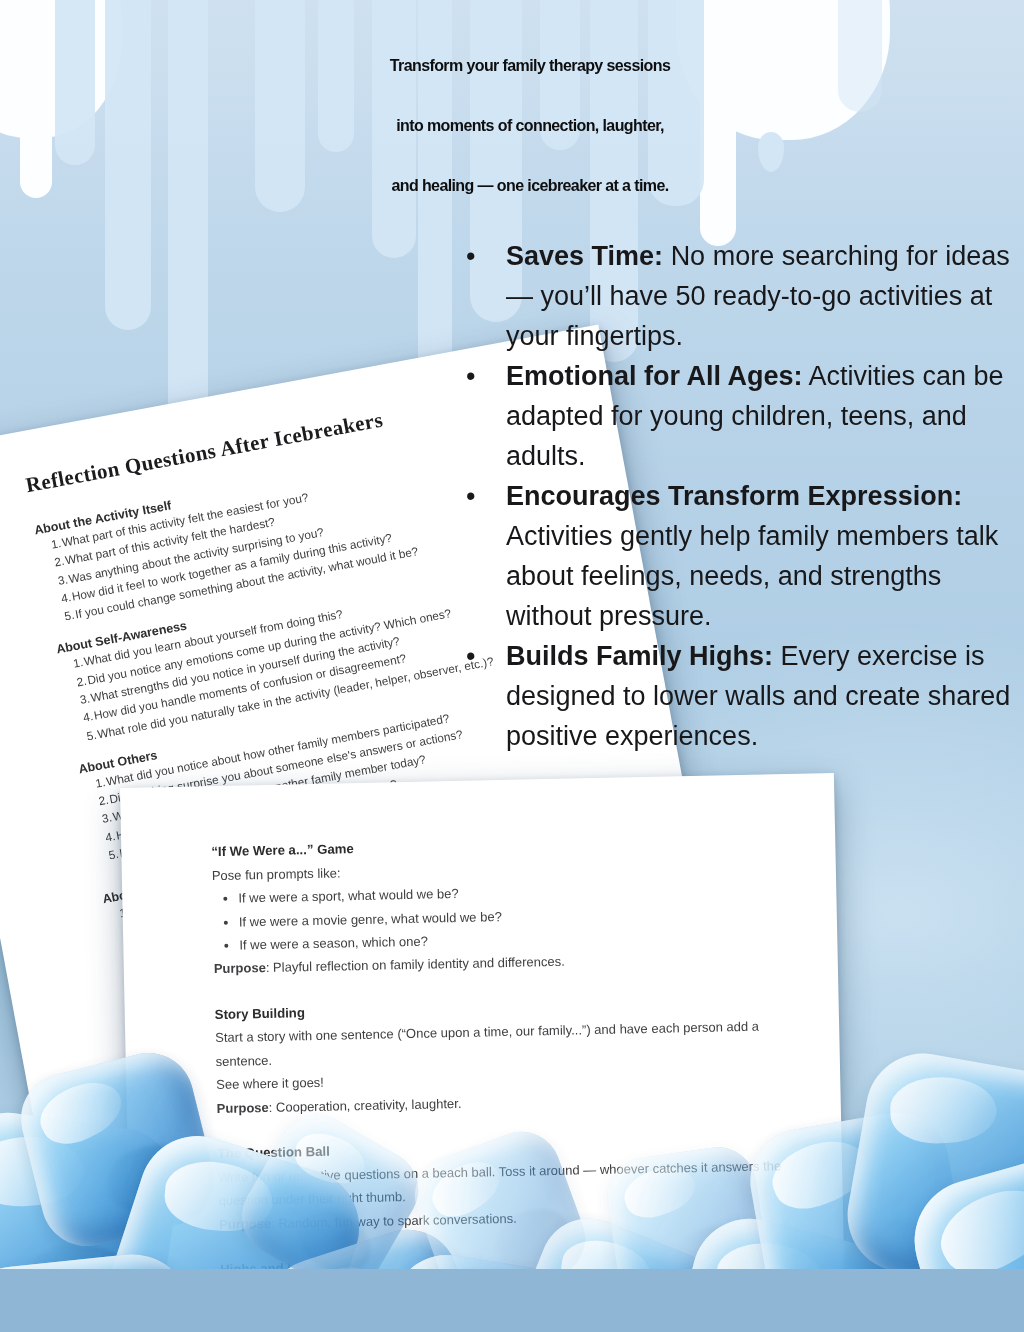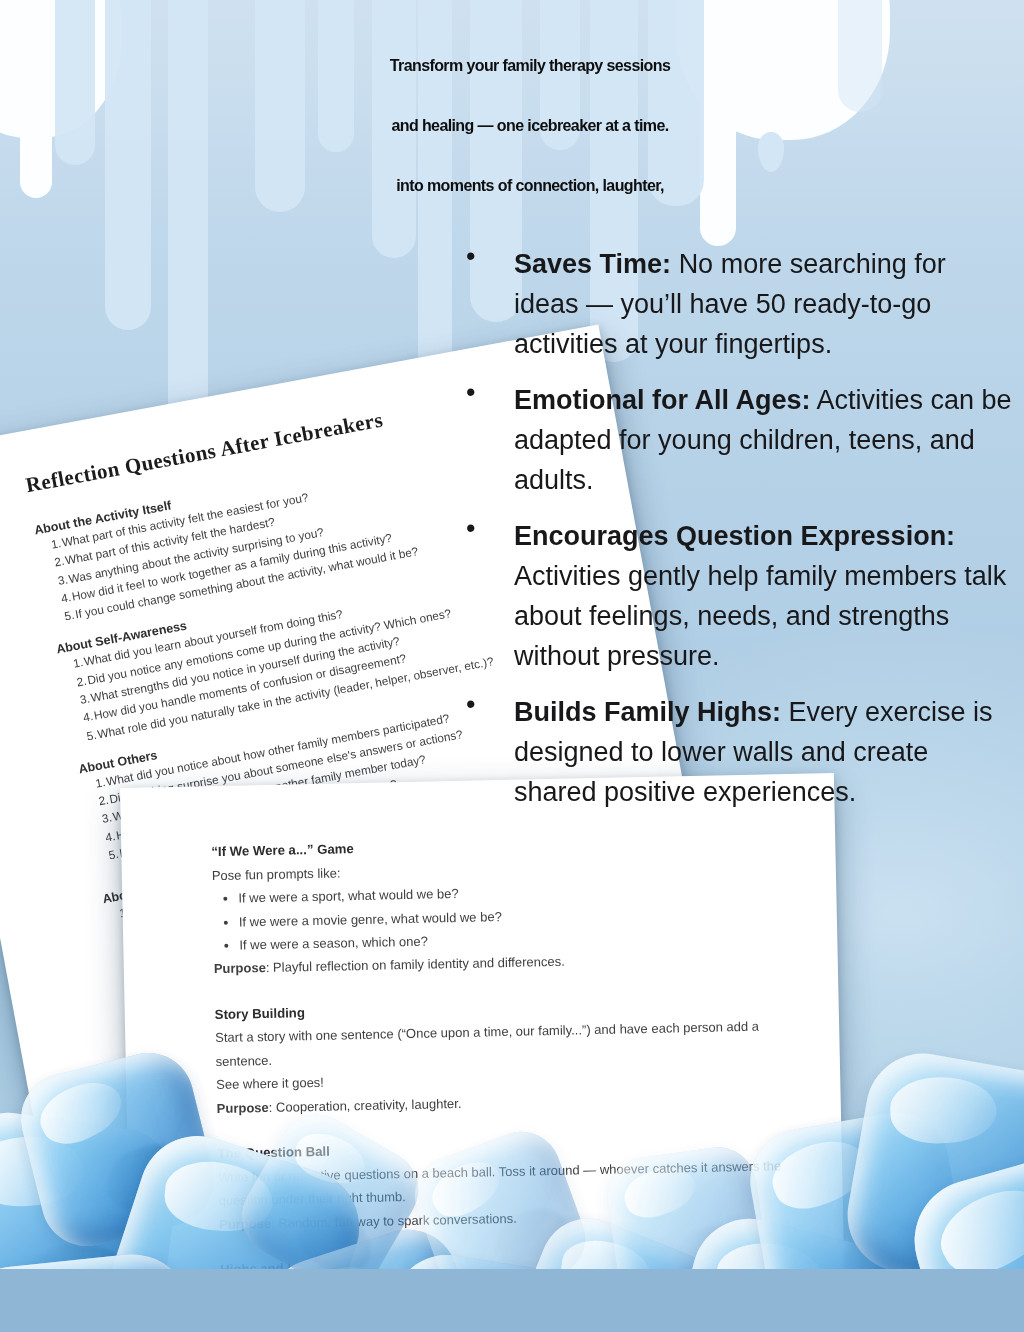--- a/index.html
+++ b/index.html
@@ -19,21 +19,21 @@
   
   .headline{
     position:absolute;left:52px;right:16px;top:36px;z-index:6;
     text-align:center;color:#0e0e0f;font-weight:800;
     font-size:39px;line-height:60px;letter-spacing:-.6px;
   }
   
   .benefits{position:absolute;left:466px;top:236px;width:556px;z-index:6;list-style:none;margin:0;padding:0;}
   .benefit{display:flex;align-items:flex-start;color:#18181a;font-size:27px;line-height:40px;}
   .benefit .bdot{width:40px;flex:0 0 40px;font-size:27px;line-height:40px;}
-  .benefit p{margin:8px;}
+  .benefit p{margin:0;}
   .benefit strong{font-weight:700;}
   
   .paper{position:absolute;background:#ffffff;box-shadow:0 14px 34px rgba(30,60,90,.38),0 3px 8px rgba(30,60,90,.25);}
   .paper-back{
     left:-90px;top:452px;width:700px;height:710px;z-index:3;
     transform:rotate(-10.5deg);transform-origin:0 0;
     padding:42px 24px 0 108px;box-sizing:border-box;color:#3e3e40;
   }
   .paper-back h2{
     margin:0 0 26px 0;font-family:"Liberation Serif",serif;font-weight:800;
@@ -98,22 +98,22 @@
     <div class="drip" style="left:470px;width:52px;height:322px;"></div>
     <div class="drip" style="left:540px;width:40px;height:150px;"></div>
     <div class="drip" style="left:590px;width:48px;height:362px;"></div>
     <div class="drip" style="left:648px;width:56px;height:206px;"></div>
     <div class="drip" style="left:838px;width:44px;height:112px;opacity:.5;"></div>
     <div class="tear" style="left:758px;top:132px;width:26px;height:40px;"></div>
   </div>
 
   <h1 class="headline" style="margin:0;font-size:inherit;">
     <div>Transform your family therapy sessions</div>
+    <div>into moments of connection, laughter,</div>
     <div>and healing — one icebreaker at a time.</div>
-    <div>into moments of connection, laughter,</div>
   </h1>
 
   <div class="paper paper-back">
     <h2>Reflection Questions After Icebreakers</h2>
 
     <div class="rsec">
       <h3>About the Activity Itself</h3>
       <ol>
 
       <li>What part of this activity felt the easiest for you?</li>
@@ -217,21 +217,21 @@
         <p><strong>Saves Time:</strong> <span>No more searching for ideas — you’ll have 50 ready-to-go activities at your fingertips.</span></p>
       </li>
 
       <li class="benefit">
         <span class="bdot">•</span>
         <p><strong>Emotional for All Ages:</strong> <span>Activities can be adapted for young children, teens, and adults.</span></p>
       </li>
 
       <li class="benefit">
         <span class="bdot">•</span>
-        <p><strong>Encourages Question Expression:</strong> <span>Activities gently help family members talk about feelings, needs, and strengths without pressure.</span></p>
+        <p><strong>Encourages Transform Expression:</strong> <span>Activities gently help family members talk about feelings, needs, and strengths without pressure.</span></p>
       </li>
 
       <li class="benefit">
         <span class="bdot">•</span>
         <p><strong>Builds Family Highs:</strong> <span>Every exercise is designed to lower walls and create shared positive experiences.</span></p>
       </li>
     </ul>
 
   <div class="ice">
     <div class="cube" style="left:-60px;top:120px;width:230px;height:230px;transform:rotate(8deg);"></div>

